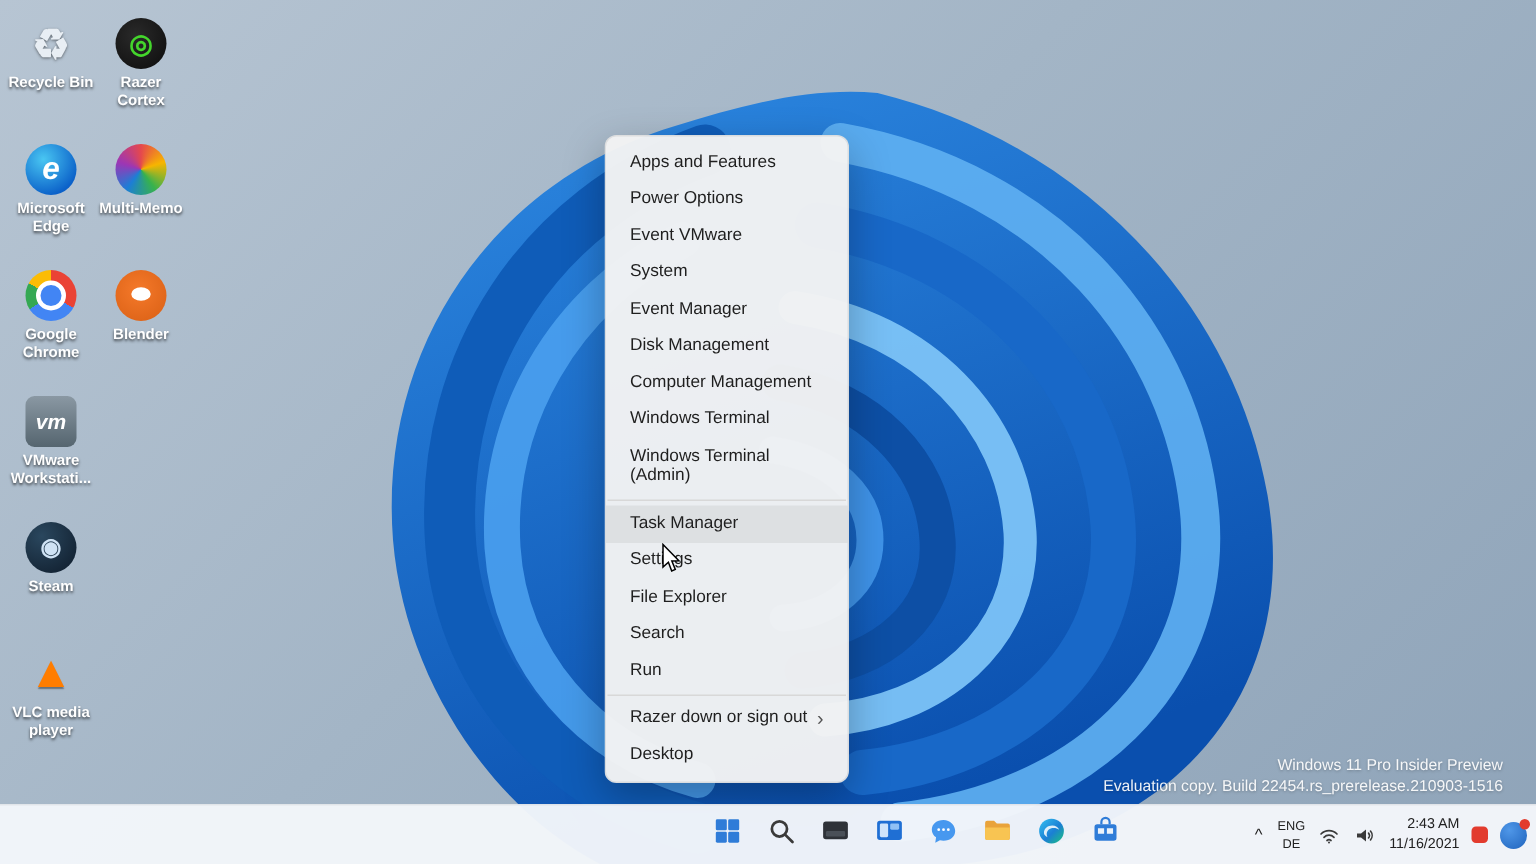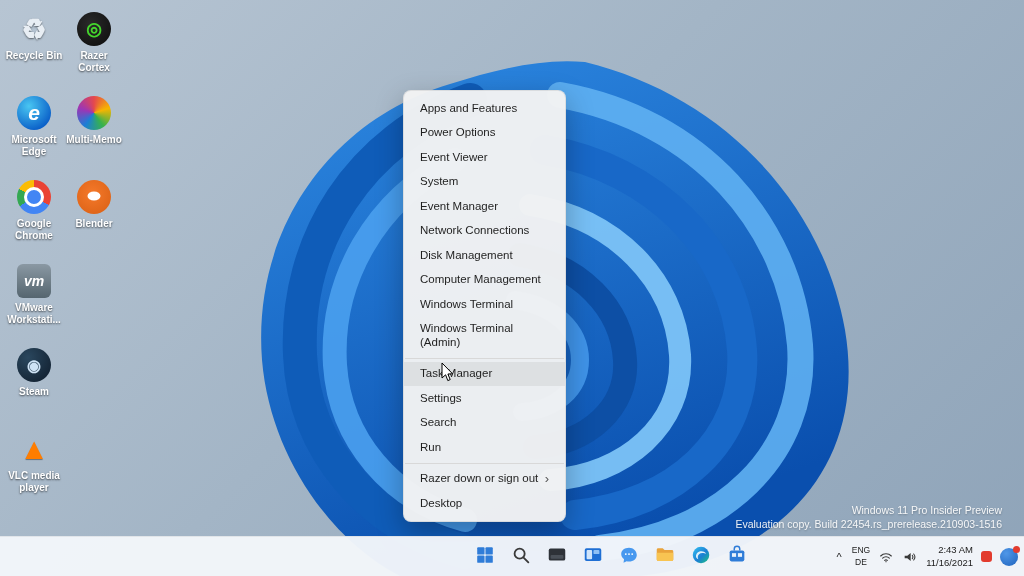--- a/index.html
+++ b/index.html
@@ -139,49 +139,49 @@
   </div>
 
 <div class="ctx-menu" id="ctx-menu">
     <div class="menu-item">
       <span>Apps and Features</span>
     </div>
     <div class="menu-item">
       <span>Power Options</span>
     </div>
     <div class="menu-item">
-      <span>Event Viewer</span>
+      <span>Event VMware</span>
     </div>
     <div class="menu-item">
       <span>System</span>
     </div>
     <div class="menu-item">
       <span>Event Manager</span>
-    </div>
-    <div class="menu-item">
-      <span>Network Connections</span>
     </div>
     <div class="menu-item">
       <span>Disk Management</span>
     </div>
     <div class="menu-item">
       <span>Computer Management</span>
     </div>
     <div class="menu-item">
       <span>Windows Terminal</span>
     </div>
     <div class="menu-item">
       <span>Windows Terminal (Admin)</span>
     </div>
     <div class="menu-divider"></div>
     <div class="menu-item hovered">
       <span>Task Manager</span>
     </div>
     <div class="menu-item">
       <span>Settings</span>
+    </div>
+    <div class="menu-item">
+      <span>File Explorer</span>
     </div>
     <div class="menu-item">
       <span>Search</span>
     </div>
     <div class="menu-item">
       <span>Run</span>
     </div>
     <div class="menu-divider"></div>
     <div class="menu-item">
       <span>Razer down or sign out</span>

